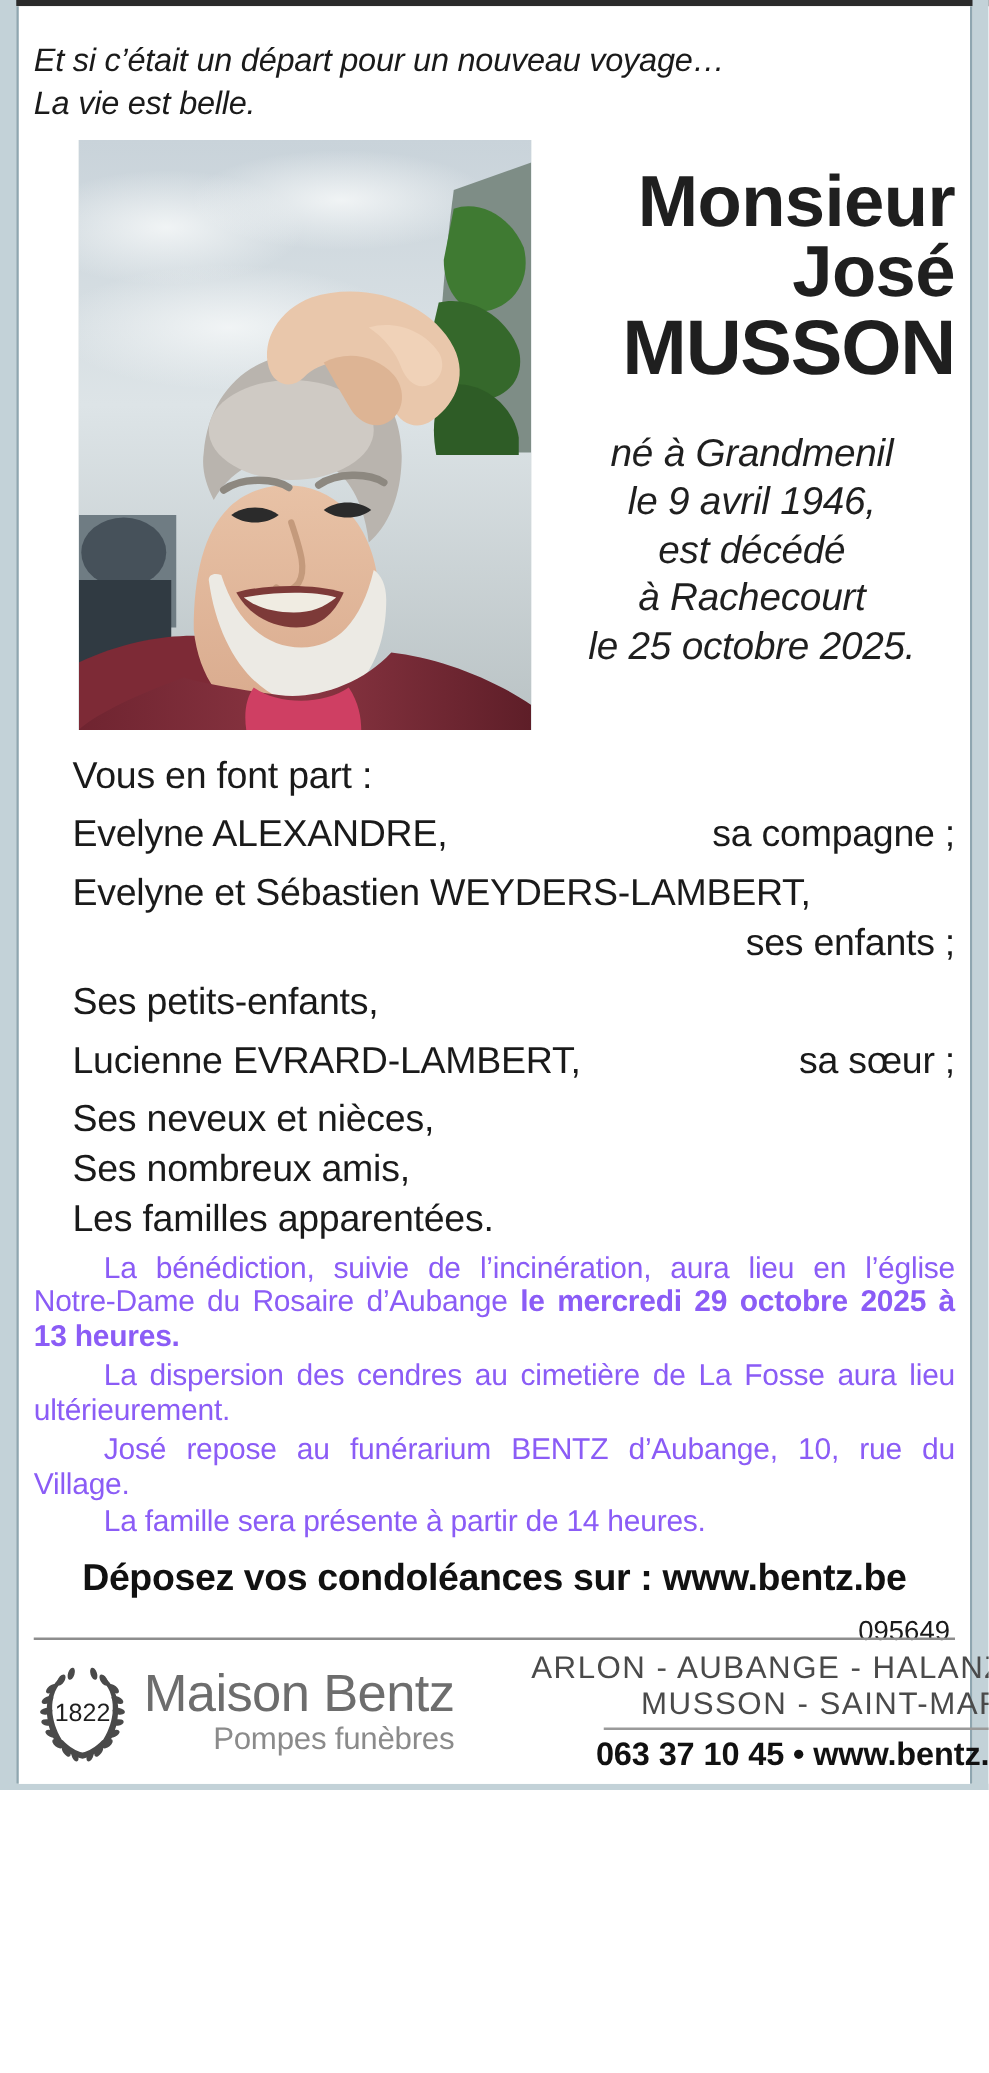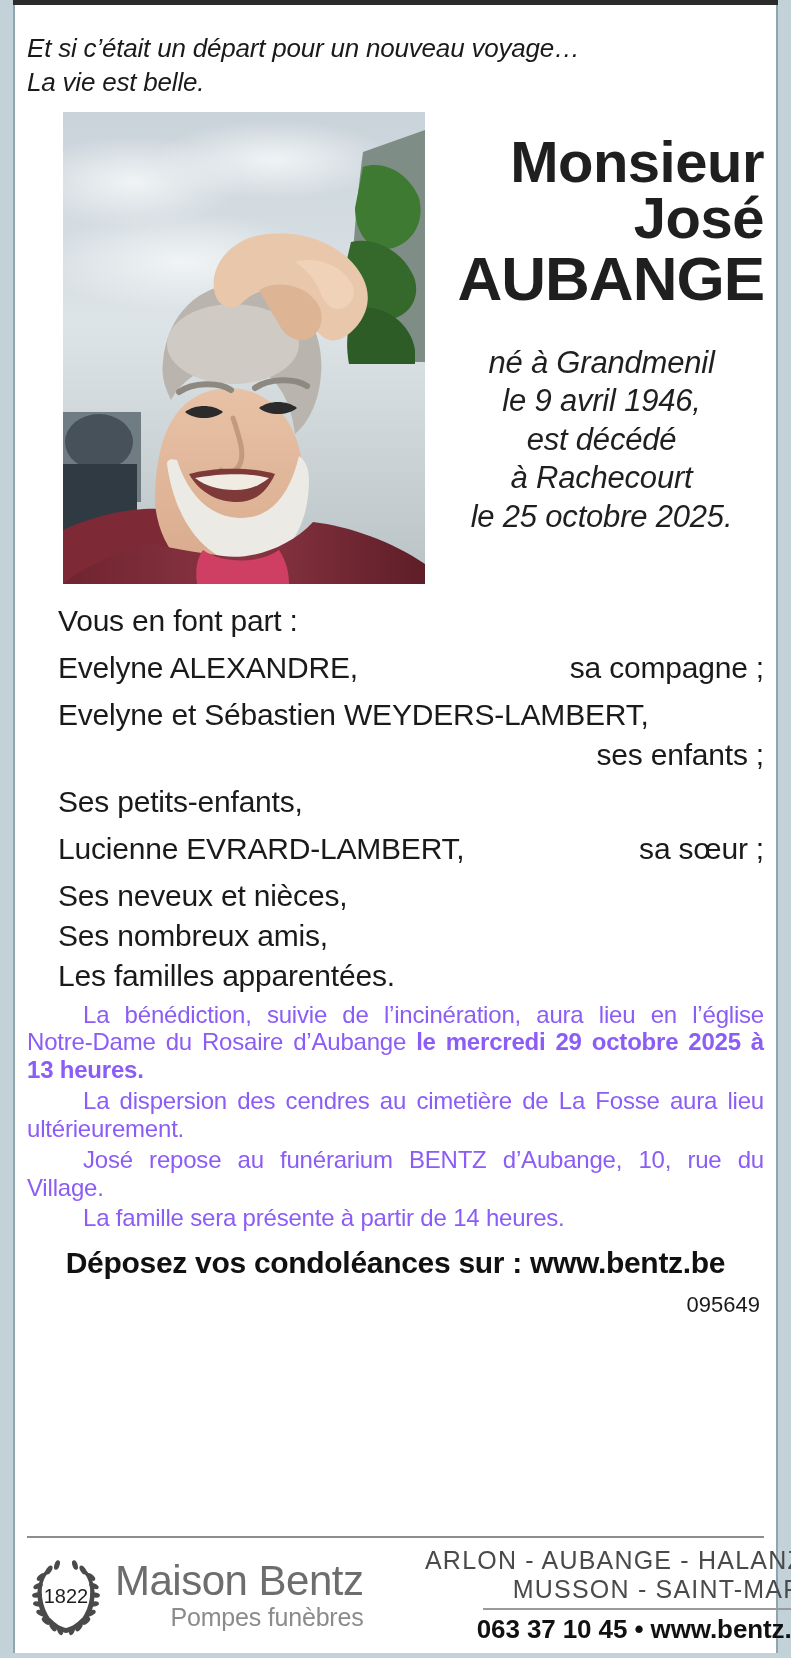--- a/index.html
+++ b/index.html
@@ -6,21 +6,21 @@
     margin: 0;
     padding: 0;
     background: #ffffff;
   }
   body {
     font-family: "Liberation Sans", sans-serif;
   }
   .page {
     position: relative;
     width: 791px;
-    height: 1658px;
+    height: 1432px;
     box-sizing: border-box;
     background: #ffffff;
     overflow: hidden;
   }
   
   .frame-left, .frame-right {
     position: absolute;
     top: 0;
     bottom: 0;
     width: 13px;
@@ -312,21 +312,21 @@
             <path d="M132 366 C152 362 186 360 206 366 C196 374 186 378 172 378 C156 378 142 374 132 366 Z" fill="#f0ece2"></path>
 
             <path d="M84 430 C40 446 10 462 0 472 L362 472 L362 452 C330 430 286 414 250 410 C226 436 188 448 160 444 C132 440 104 436 84 430 Z" fill="url(#jacket)"></path>
             <path d="M140 438 C160 452 196 452 216 438 C224 450 226 462 226 472 L134 472 C132 458 134 446 140 438 Z" fill="#cf3f63"></path>
           </svg>
         </div>
 
         <div class="namecol">
           <div class="title-line">Monsieur</div>
           <div class="title-line">José</div>
-          <div class="title-line surname">AUBANGE</div>
+          <div class="title-line surname">MUSSON</div>
           <div class="details">
             <div>né à Grandmenil</div>
             <div>le 9 avril 1946,</div>
             <div>est décédé</div>
             <div>à Rachecourt</div>
             <div>le 25 octobre 2025.</div>
           </div>
         </div>
       </div>
 

